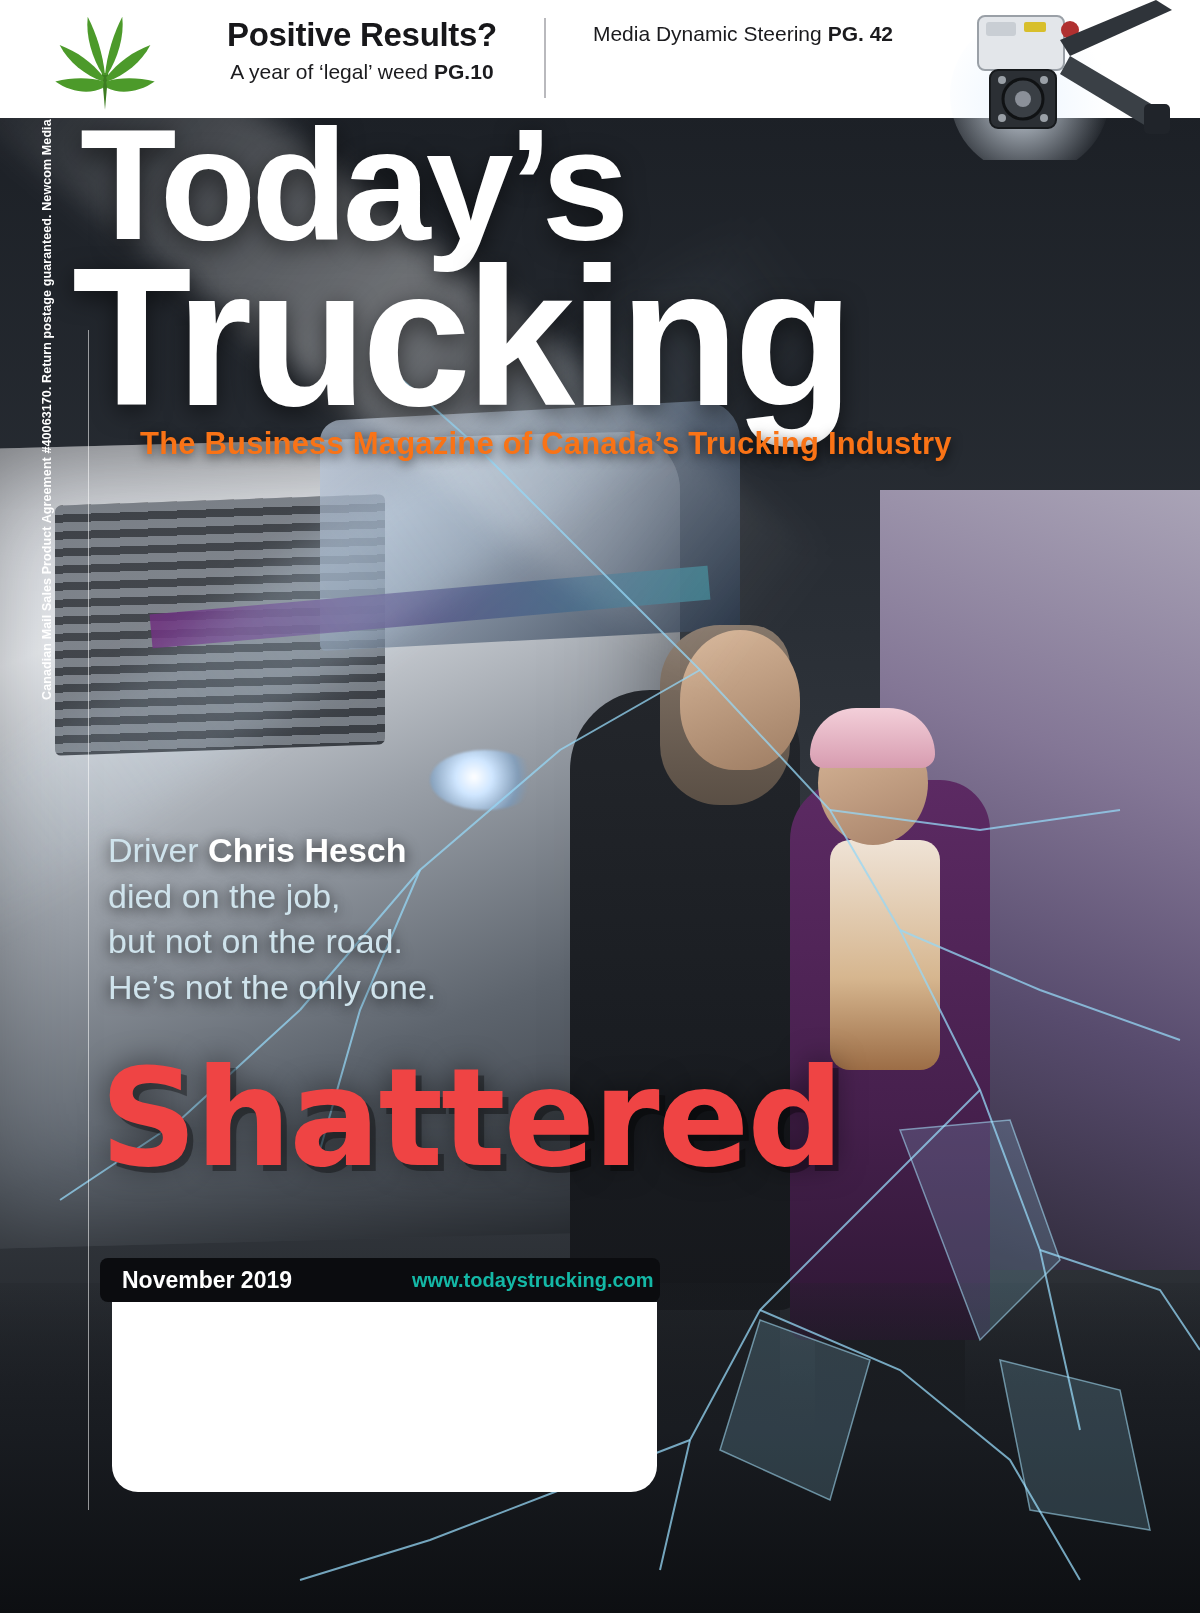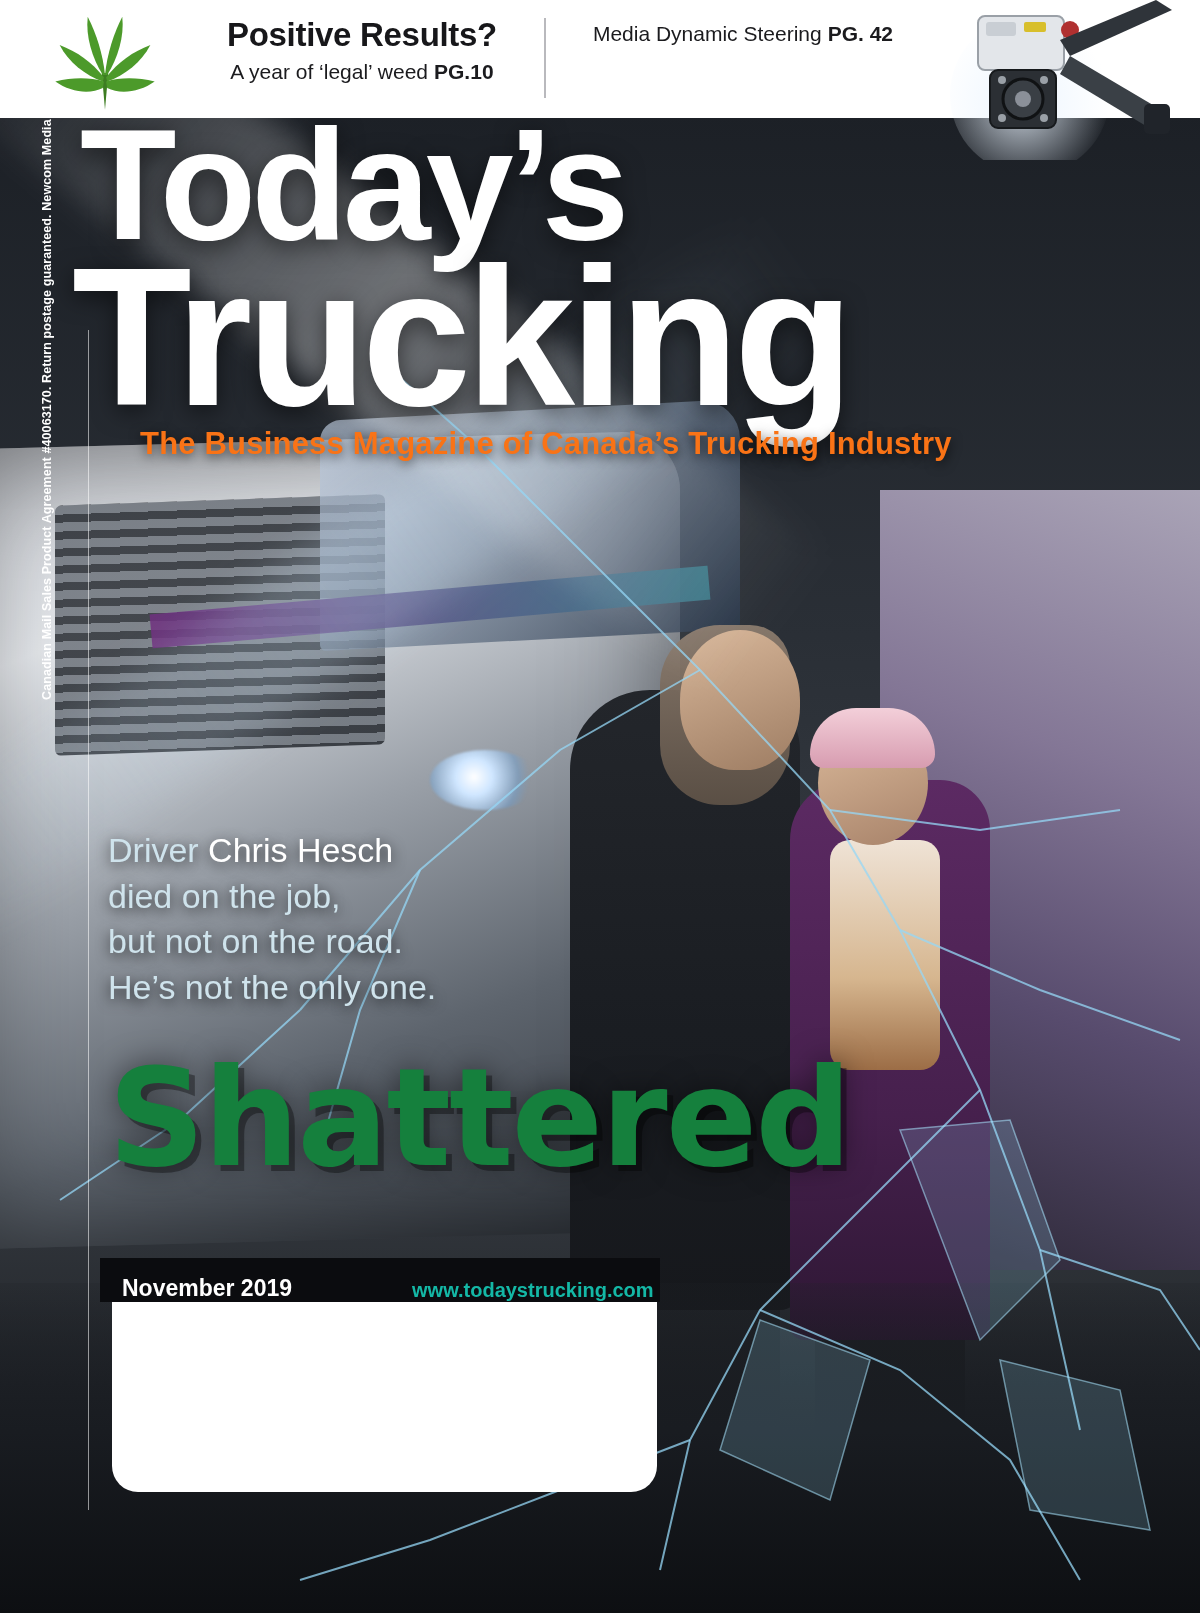--- a/index.html
+++ b/index.html
@@ -286,44 +286,45 @@
     position: absolute;
     left: 108px; top: 828px;
     z-index: 14;
     color: #cfe3ec;
     font-size: 34px;
     line-height: 1.34;
     text-shadow: 0 3px 14px rgba(0,0,0,.8);
   }
   .coverline .name {
     color: #ffffff;
-    font-weight: normal;
+    font-weight: bold;
   }
   .shattered {
     position: absolute;
-    left: 108px; top: 1040px;
+    left: 100px; top: 1040px;
     z-index: 15;
-    color: #15803d;
+    color: #ef4444;
     font-size: 135px;
     font-weight: bold;
     letter-spacing: -2px;
     font-family: "DejaVu Sans", sans-serif;
     text-shadow: 6px 6px 0 rgba(0,0,0,.35), 0 0 30px rgba(0,0,0,.5);
     text-align: center;
   }
 
   
   .bottom-bar {
     position: absolute;
     left: 100px; top: 1258px;
     width: 560px; height: 44px;
     background: #0b0c0f;
     z-index: 16;
     display: flex;
-    align-items: flex-end;
+    align-items: center;
+    border-radius: 8px;
   }
   .issue-date {
     color: #ffffff;
     font-size: 23px;
     font-weight: bold;
     margin-left: 22px;
   }
   .website {
     color: #14b8a6;
     font-size: 20px;

